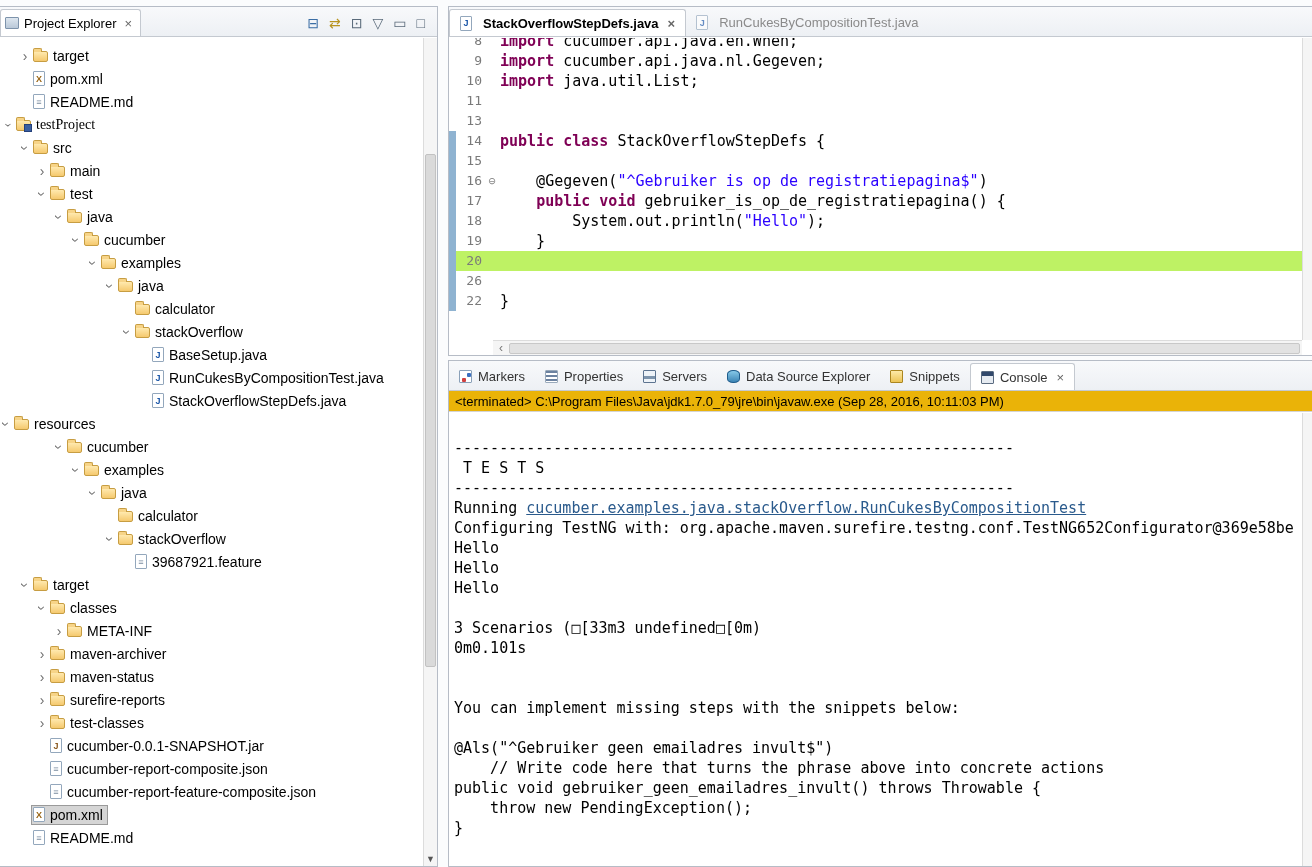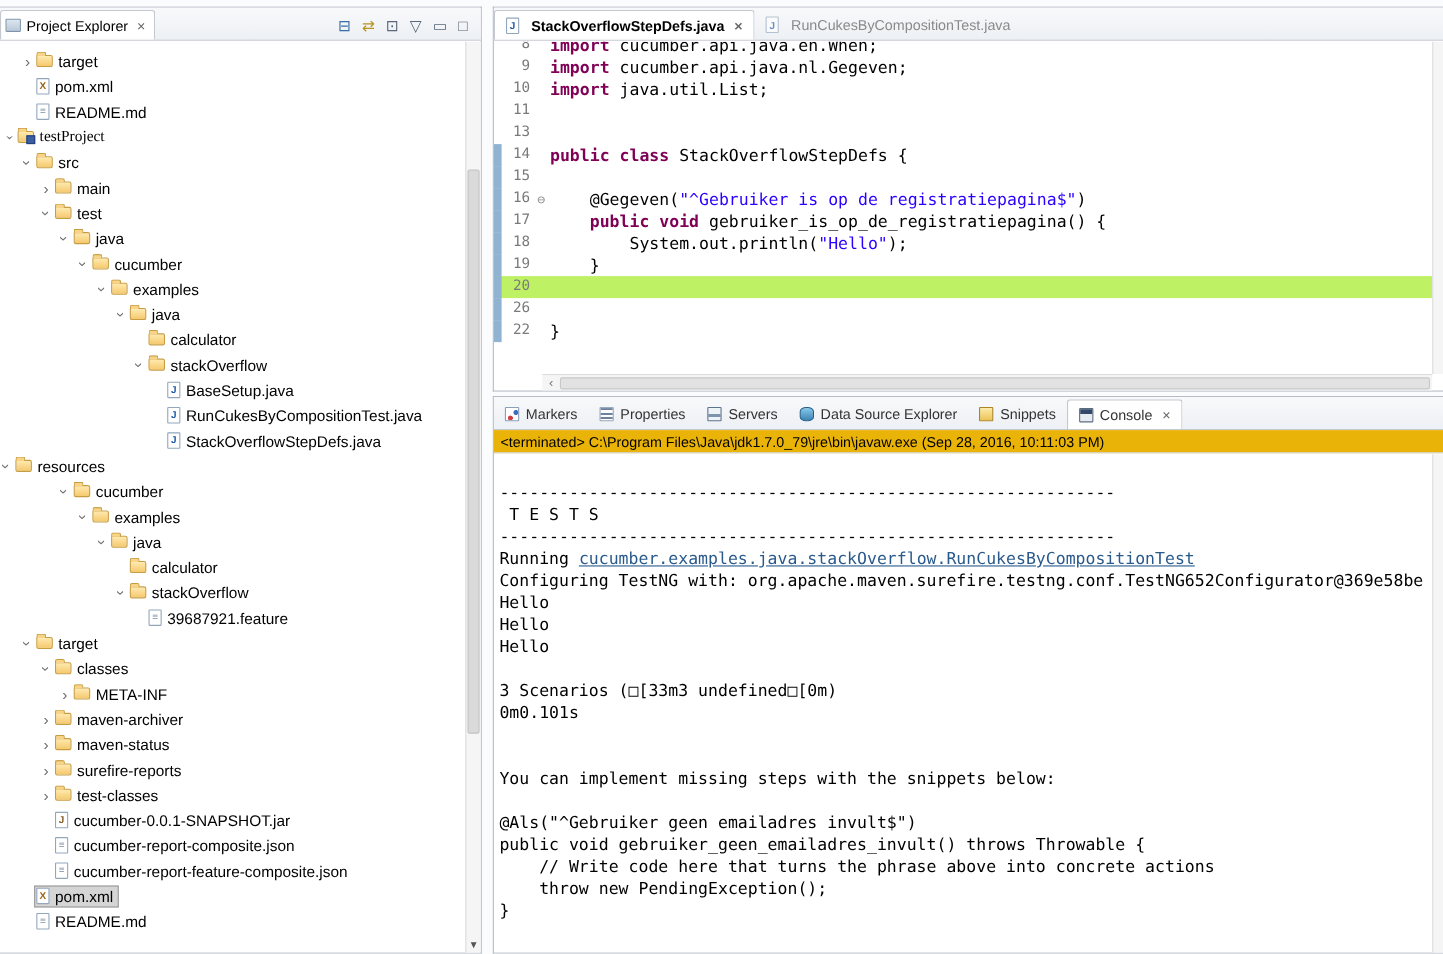--- a/index.html
+++ b/index.html
@@ -14,21 +14,21 @@
   .tab-close{color:#666;font-size:13px;margin-left:3px;cursor:pointer}
   #pe-toolbar{margin-left:auto;display:flex;align-items:center;gap:10px;padding:0 12px 6px 0;color:#5a6a7a;font-size:14px}
   .tbico{cursor:pointer;line-height:1}
   .tbico.gold{color:#b89420}
   .tbico.blue{color:#3b6ea5}
   #tree{position:absolute;top:31px;left:0;right:14px;bottom:0;overflow:hidden;font-size:14px;padding-top:6px;white-space:nowrap}
   .trow{height:23px;display:flex;align-items:center}
   .arrow{width:12px;flex:none;color:#6e6e6e;font-size:14px;text-align:center;line-height:1}
   .arrow.open{transform:rotate(90deg)}
   .arrow.hidden{visibility:hidden}
-  .item{display:flex;align-items:flex-start;padding:1px 4px 1px 1px;border:1px solid transparent}
+  .item{display:flex;align-items:center;padding:1px 4px 1px 1px;border:1px solid transparent}
   .item.selected{background:#d5d5d5;border-color:#9a9a9a}
   .ticon{width:15px;height:11px;flex:none;margin:2px 5px 0 0;background:linear-gradient(#ffe9ae,#f5c96e);border:1px solid #c79d42;border-radius:1px 2px 2px 2px;position:relative}
   .ticon::before{content:"";position:absolute;left:-1px;top:-4px;width:7px;height:3px;background:#f7d488;border:1px solid #c79d42;border-bottom:none;border-radius:2px 2px 0 0}
   .ticon.project::after{content:"";position:absolute;right:-2px;bottom:-2px;width:6px;height:6px;background:#3a5fa0;border:1px solid #24407a}
   .ficon{width:12px;height:15px;flex:none;margin-right:5px;background:#fff;border:1px solid #93a7bc;border-radius:1px;display:flex;align-items:center;justify-content:center;font:bold 9px "Liberation Sans",sans-serif}
   .vscroll{position:absolute;top:31px;right:0;width:14px;bottom:0;background:#f5f5f5;border-left:1px solid #dcdcdc}
   .vthumb{position:absolute;left:1px;right:1px;top:14%;height:62%;background:#dadada;border:1px solid #c2c2c2;border-radius:2px}
   .varrow{position:absolute;left:0;right:0;bottom:2px;text-align:center;font-size:9px;color:#555;cursor:pointer}
 
   
@@ -491,21 +491,21 @@
         <div class="cline">Hello</div>
         <div class="cline">Hello</div>
         <div class="cline"></div>
         <div class="cline">3 Scenarios (□[33m3 undefined□[0m)</div>
         <div class="cline">0m0.101s</div>
         <div class="cline"></div>
         <div class="cline"></div>
         <div class="cline">You can implement missing steps with the snippets below:</div>
         <div class="cline"></div>
         <div class="cline">@Als("^Gebruiker geen emailadres invult$")</div>
+        <div class="cline">    // Write code here that turns the phrase above into concrete actions</div>
         <div class="cline">public void gebruiker_geen_emailadres_invult() throws Throwable {</div>
-        <div class="cline">    // Write code here that turns the phrase above into concrete actions</div>
         <div class="cline">    throw new PendingException();</div>
         <div class="cline">}</div>
       </div>
     <div class="bvscroll"></div>
   </div>
 
 </div>
 
 </body></html>

